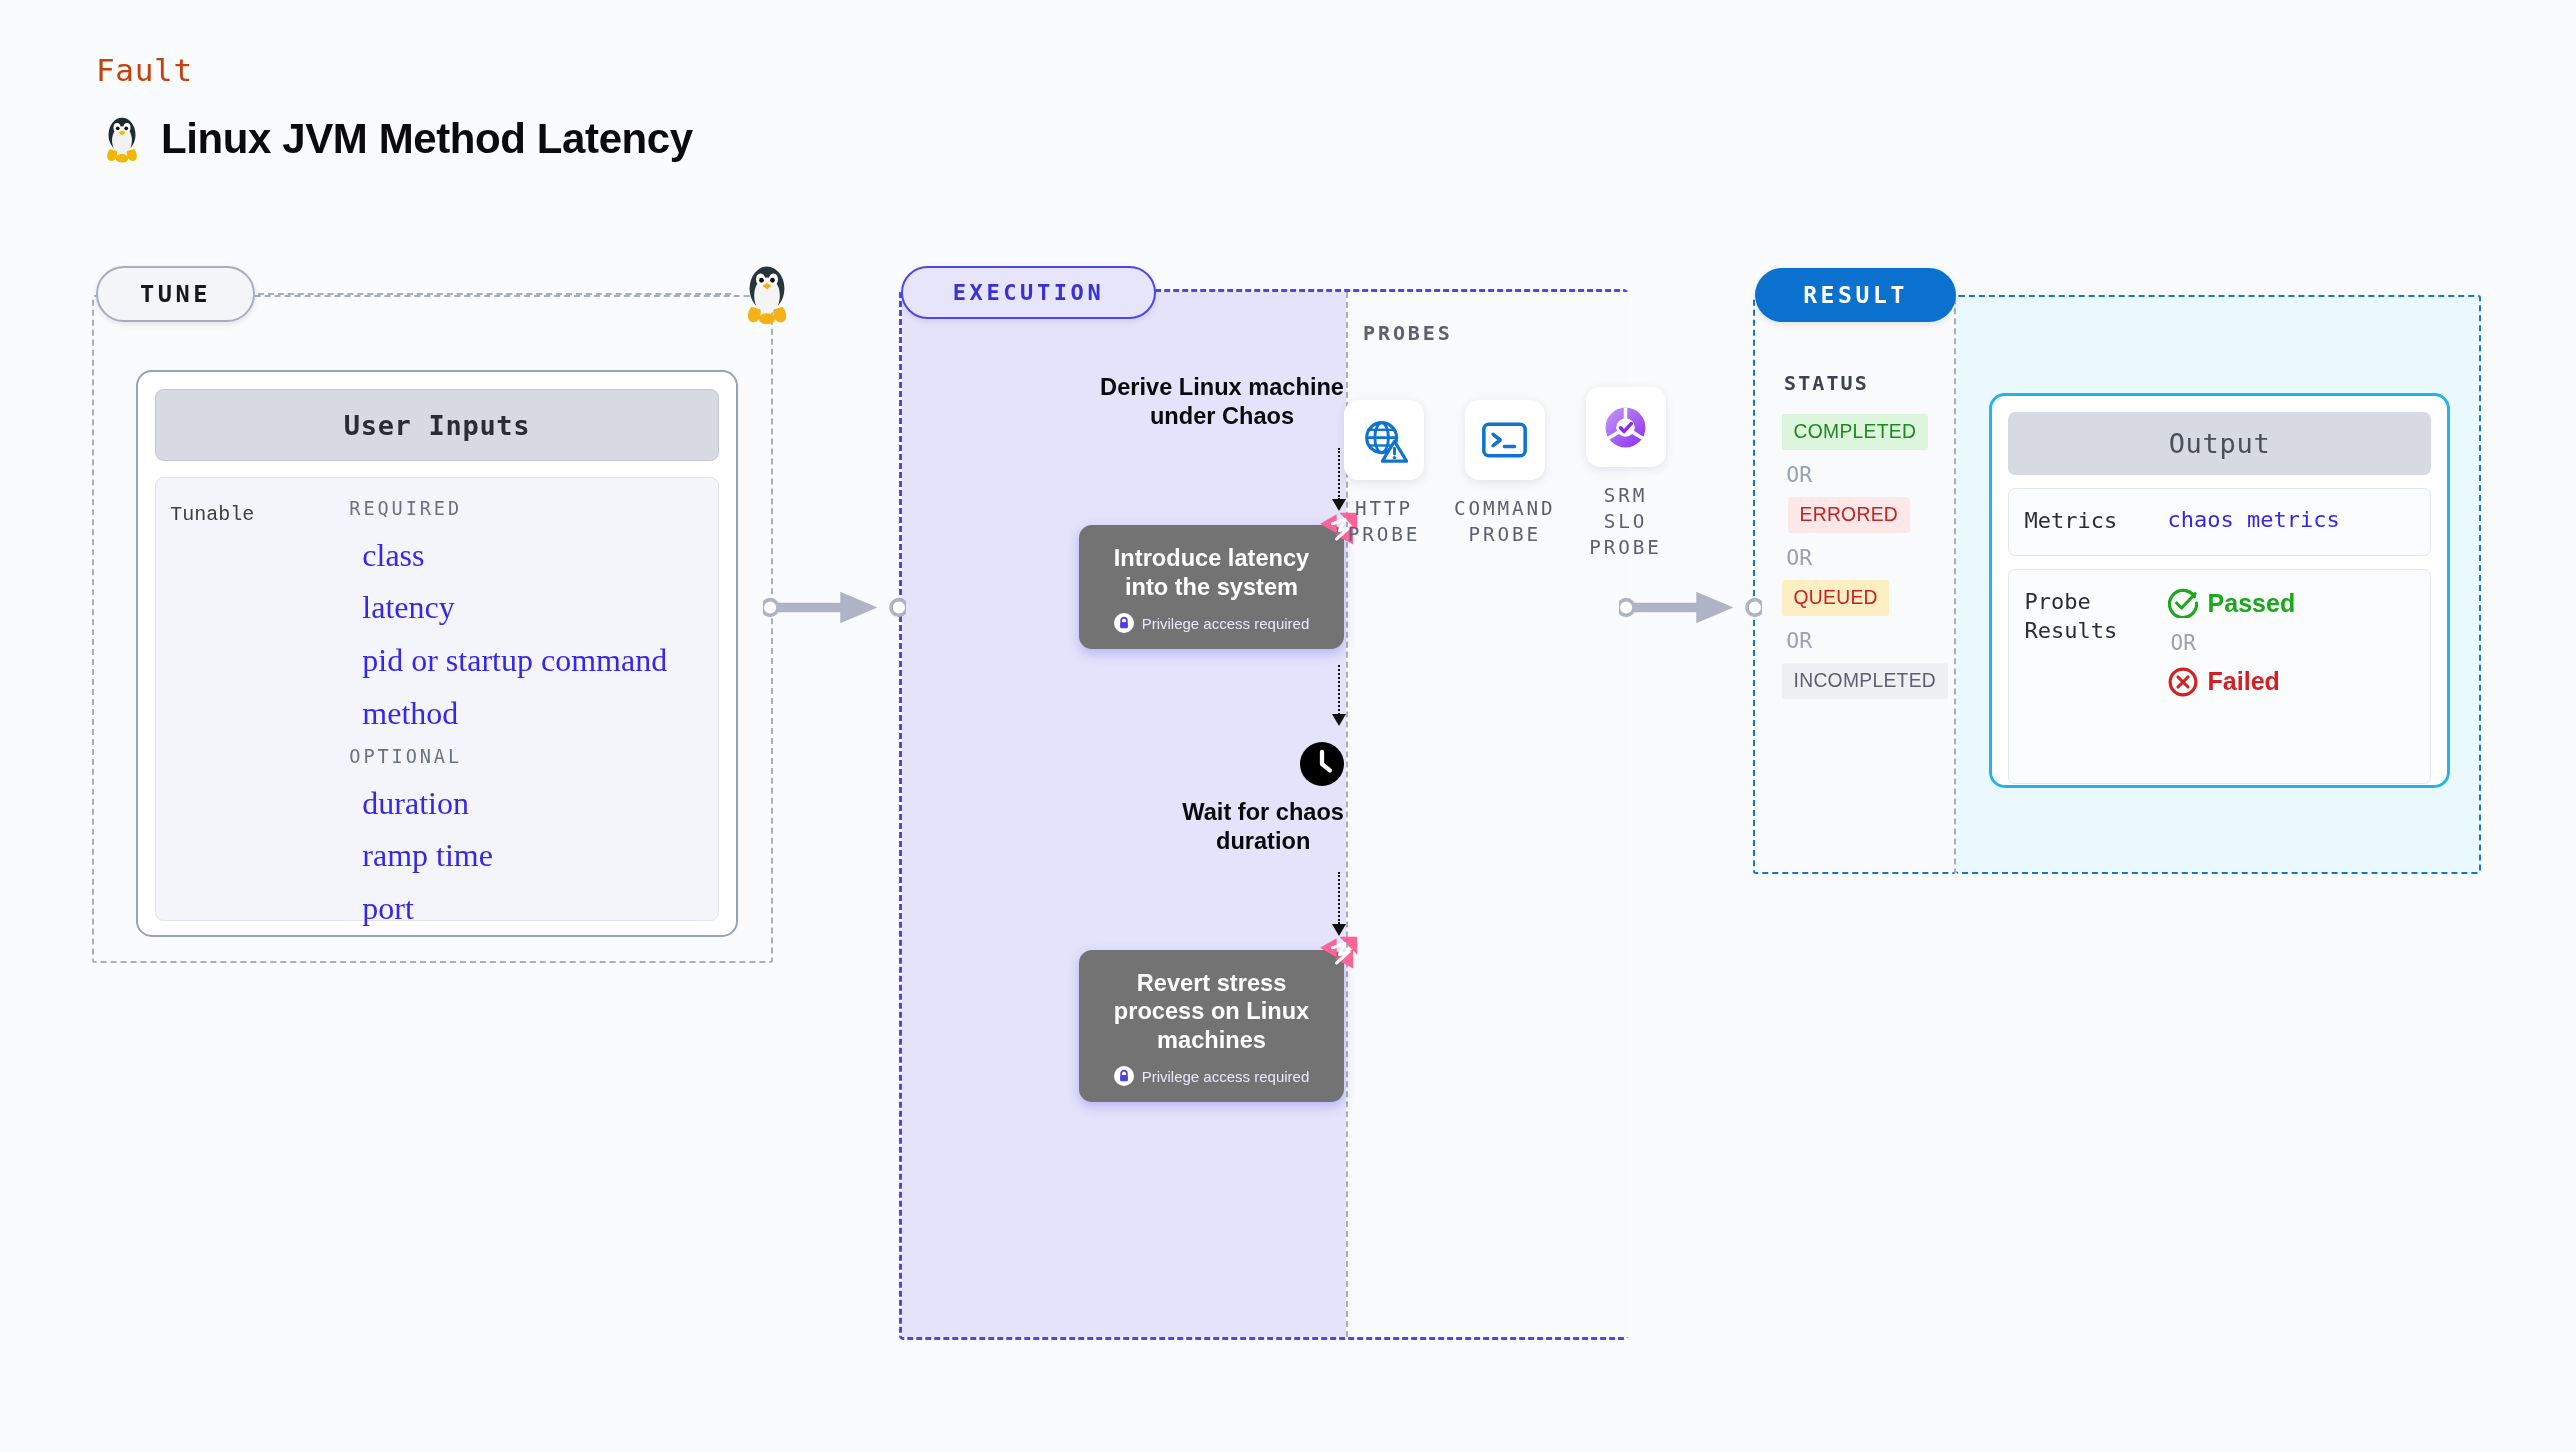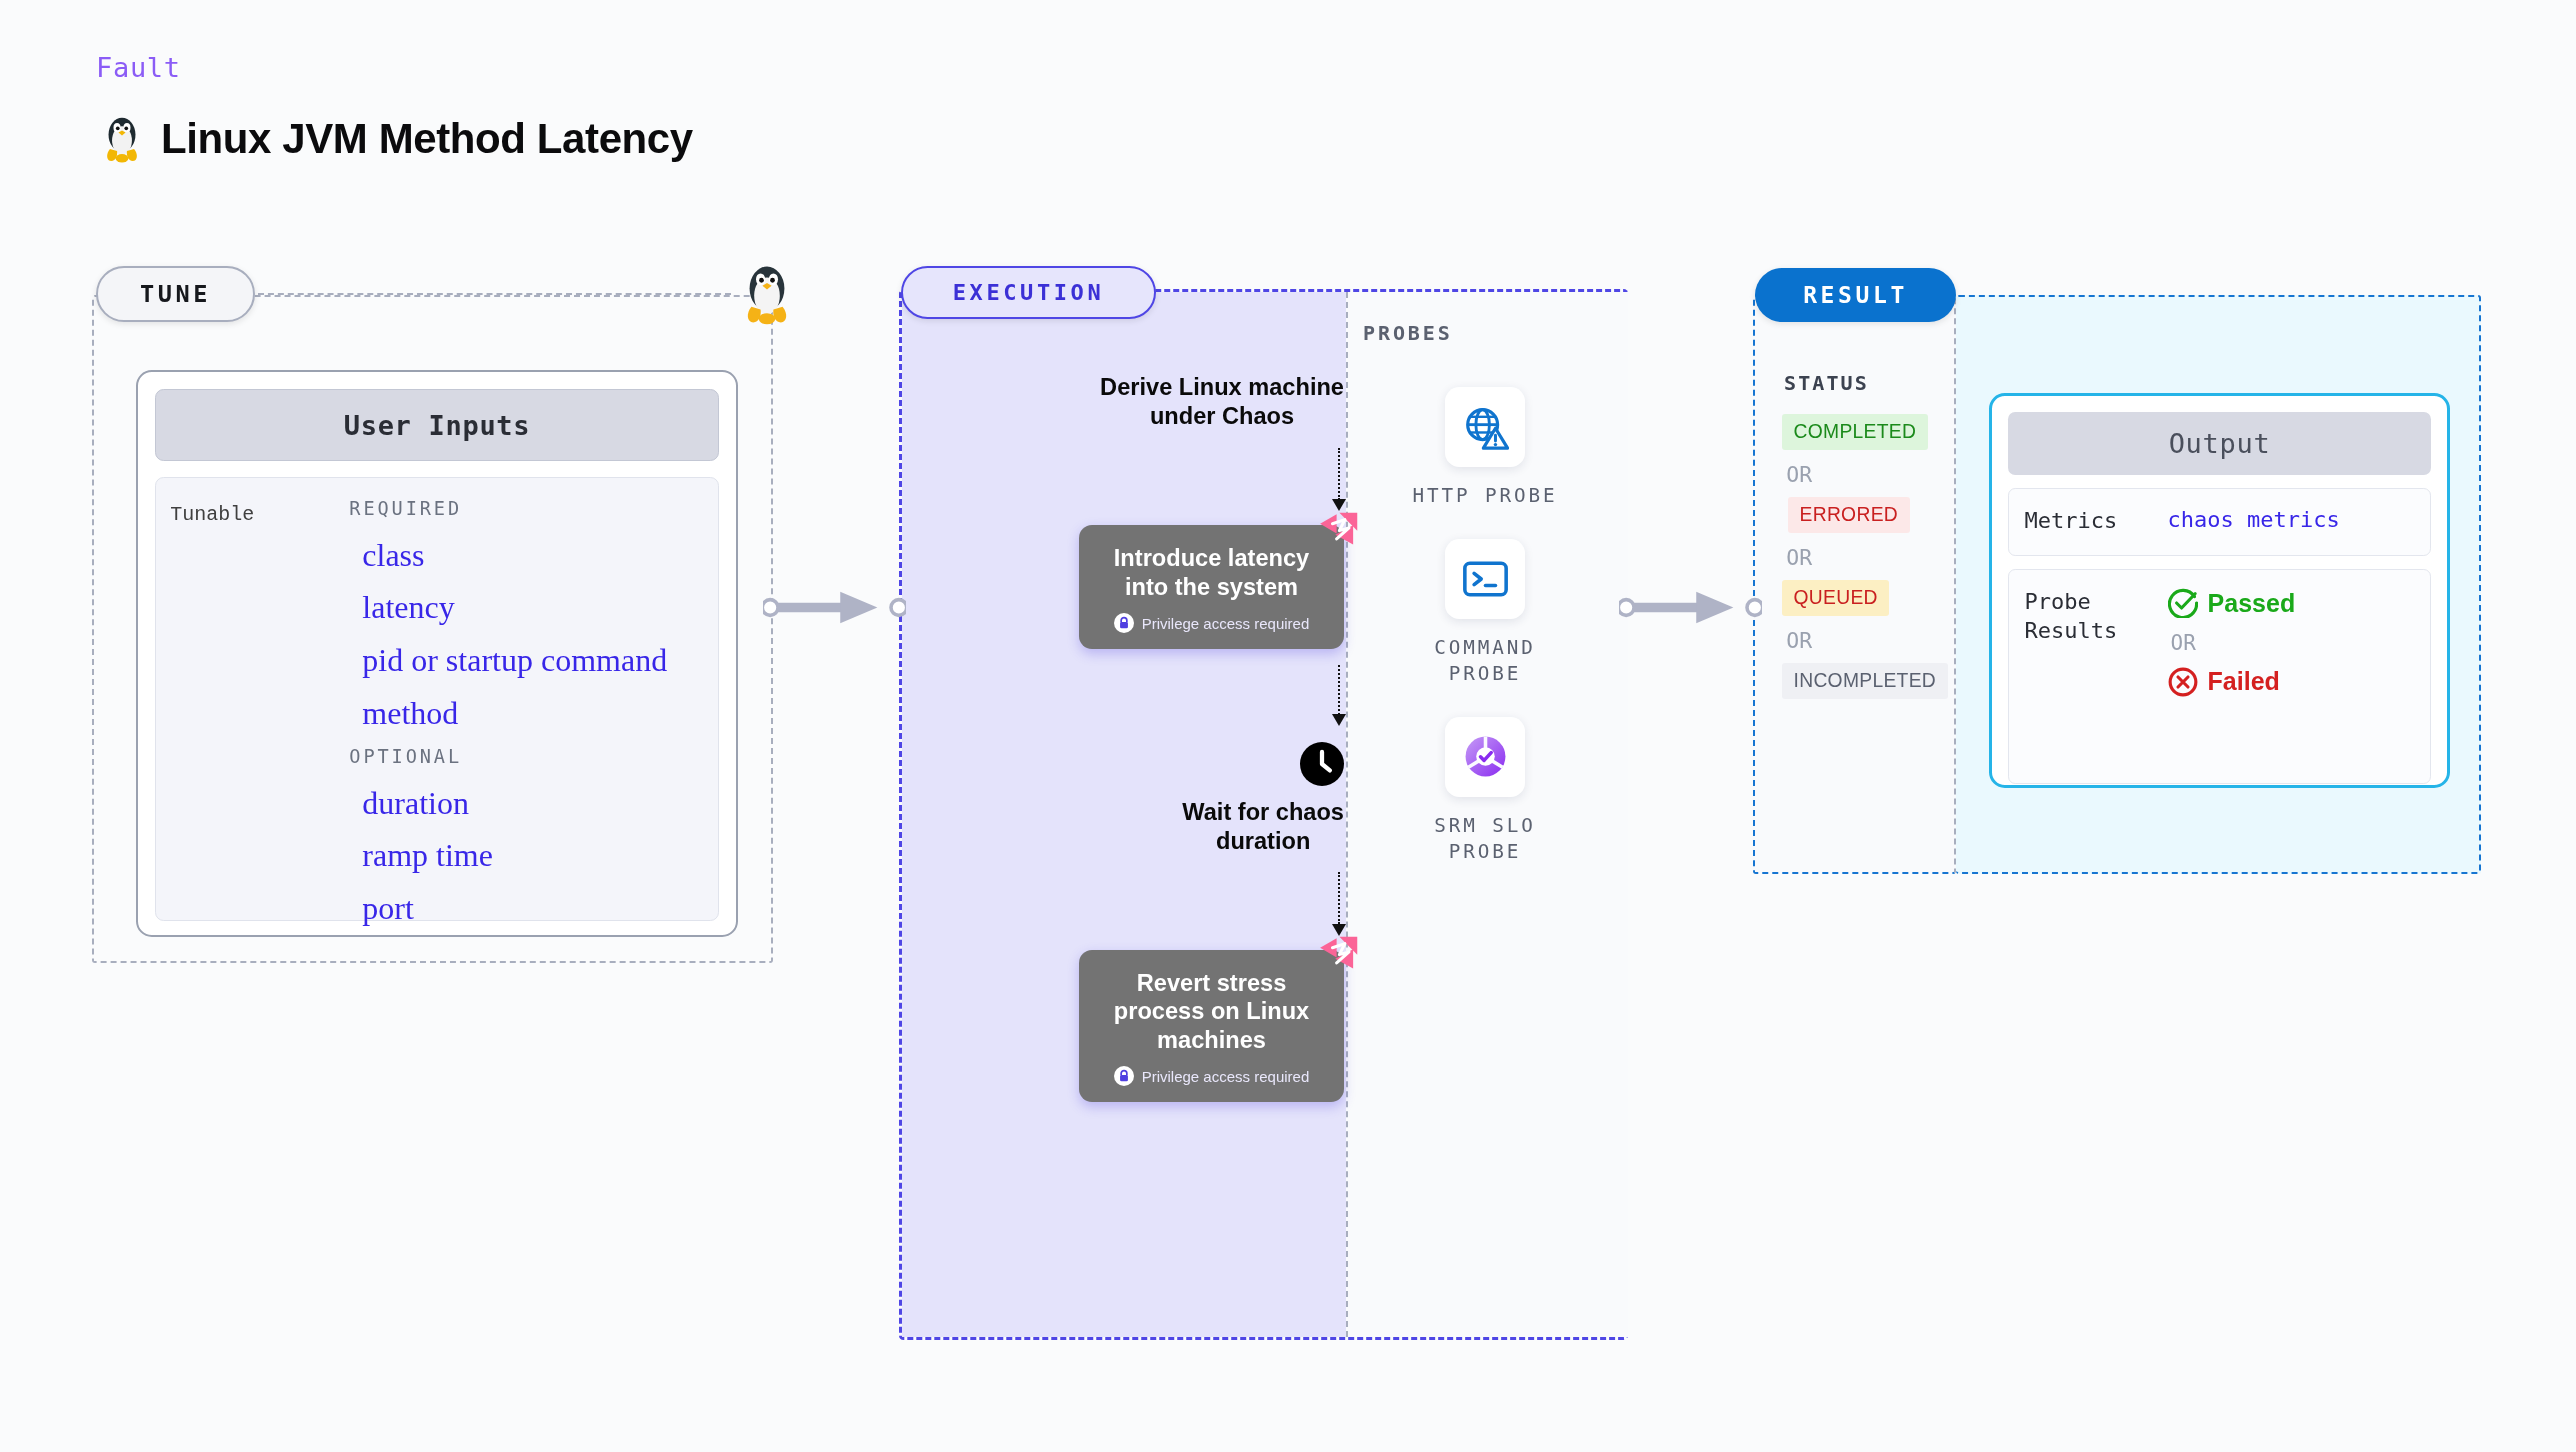--- a/index.html
+++ b/index.html
@@ -11,22 +11,22 @@
     font-family: "Liberation Sans", sans-serif;
     position: relative;
     overflow: hidden;
   }
 
   
   #header-fault-label {
     position: absolute;
     left: 96px; top: 52px;
     font-family: "DejaVu Sans Mono", monospace;
-    font-size: 27px;
-    color: #8b5cf6;
+    font-size: 31px;
+    color: #c2410c;
     letter-spacing: 0.7px;
   }
   #header-title-row {
     position: absolute;
     left: 100px; top: 113px;
     display: flex;
     align-items: center;
     gap: 17px;
   }
   #header-title-text {
@@ -236,21 +236,21 @@
     font-size: 20px;
     font-weight: 700;
     letter-spacing: 2.9px;
     color: #5B6170;
     z-index: 15;
   }
   #probes-list {
     position: absolute;
     left: 1344px; top: 387px;
     width: 282px;
-    display: flex; flex-direction: column; align-items: center;
+    display: flex; align-items: center;
     gap: 30px;
     z-index: 15;
   }
   .probe-item { display: flex; flex-direction: column; align-items: center; }
   .probe-tile {
     width: 80px; height: 80px;
     background: #FFFFFF;
     border-radius: 14.3px;
     display: flex; align-items: center; justify-content: center;
     box-shadow: 0 2.9px 10px rgba(30,40,80,0.10);

